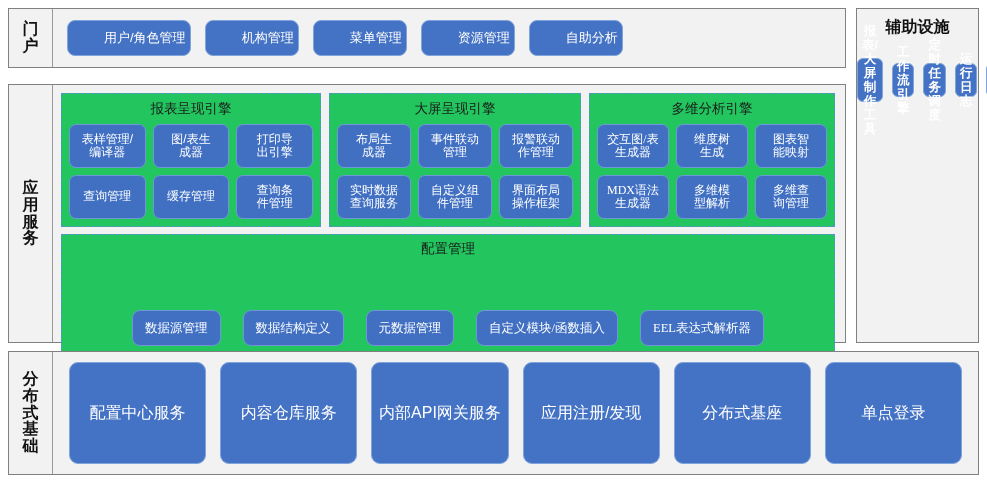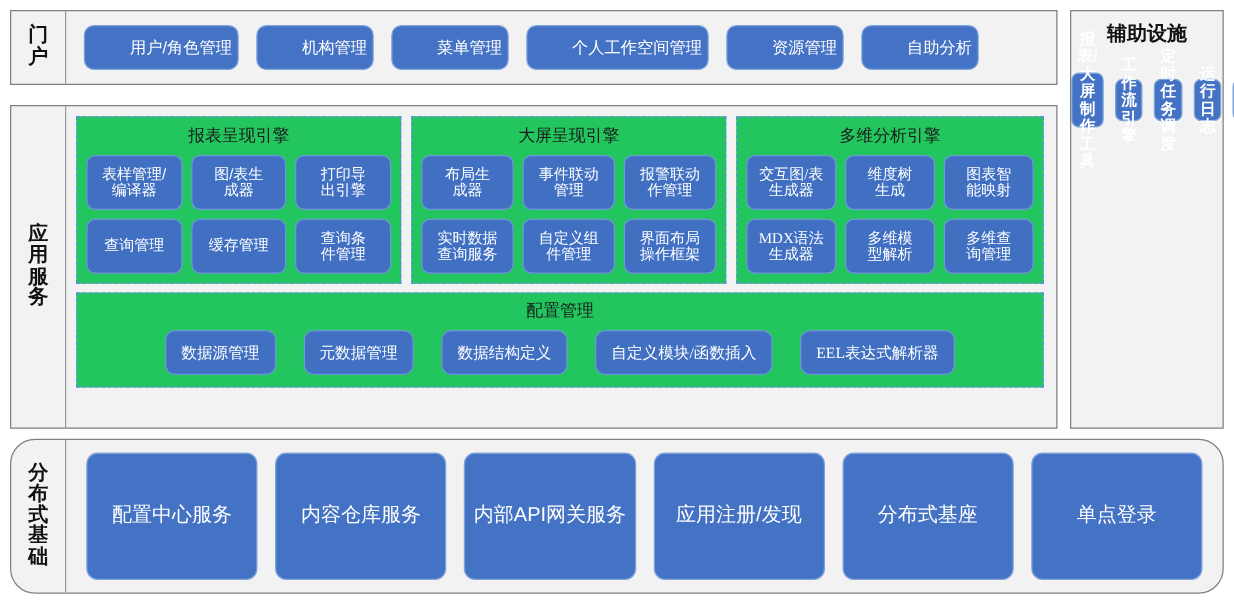--- a/index.html
+++ b/index.html
@@ -160,41 +160,42 @@
     height: 44px;
     font-size: 12px;
     border-radius: 7px;
   }
   .engine-row .panel.e1 { flex: 0 0 260px; }
   .engine-row .panel.e2 { flex: 0 0 252px; }
   .engine-row .panel.e3 { flex: 1 1 auto; font-family: Liberation Serif, serif; }
 
   
   .panel.config {
-    padding: 4px 10px 9px 10px;
+    padding: 4px 10px 26px 10px;
+    gap: 46px;
   }
   .config-row {
     display: flex;
     justify-content: center;
     gap: 22px;
     align-items: center;
   }
   .config-row .btn {
     height: 36px;
     font-size: 12.5px;
     border-radius: 8px;
     flex: 0 0 auto;
     padding: 2px 12px;
     font-family: Liberation Serif, serif;
   }
 
   
   #base {
     left: 8px; top: 351px;
-    width: 971px; height: 124px; border-radius: 20px;
+    width: 971px; height: 124px;
   }
   #base .row {
     flex: 1;
     display: flex;
     align-items: center;
     justify-content: space-between;
     gap: 14px;
     padding: 10px 16px;
   }
   #base .btn {
@@ -208,21 +209,20 @@
 <body>
 
 <div class="frame" id="portal">
   <div class="side-caption">
     <span class="vtxt">门户</span>
   </div>
   <div class="row">
     <div class="btn">用户/角色管理</div>
     <div class="btn">机构管理</div>
     <div class="btn">菜单管理</div>
-    <div class="btn">个人工作空间管理</div>
     <div class="btn">资源管理</div>
     <div class="btn">自助分析</div>
   </div>
 </div>
 
 <div class="frame" id="aux">
   <div class="aux-title">辅助设施</div>
   <div class="aux-list">
     <div class="btn tall">报表/大屏制
 作工具</div>
@@ -292,22 +292,22 @@
 询管理</div>
         </div>
       </div>
 
     </div>
 
     <div class="panel config">
       <div class="panel-title">配置管理</div>
       <div class="config-row">
         <div class="btn dark">数据源管理</div>
+        <div class="btn dark">数据结构定义</div>
         <div class="btn dark">元数据管理</div>
-        <div class="btn dark">数据结构定义</div>
         <div class="btn dark">自定义模块/函数插入</div>
         <div class="btn dark">EEL表达式解析器</div>
       </div>
     </div>
 
   </div>
 </div>
 
 <div class="frame" id="base">
   <div class="side-caption">

